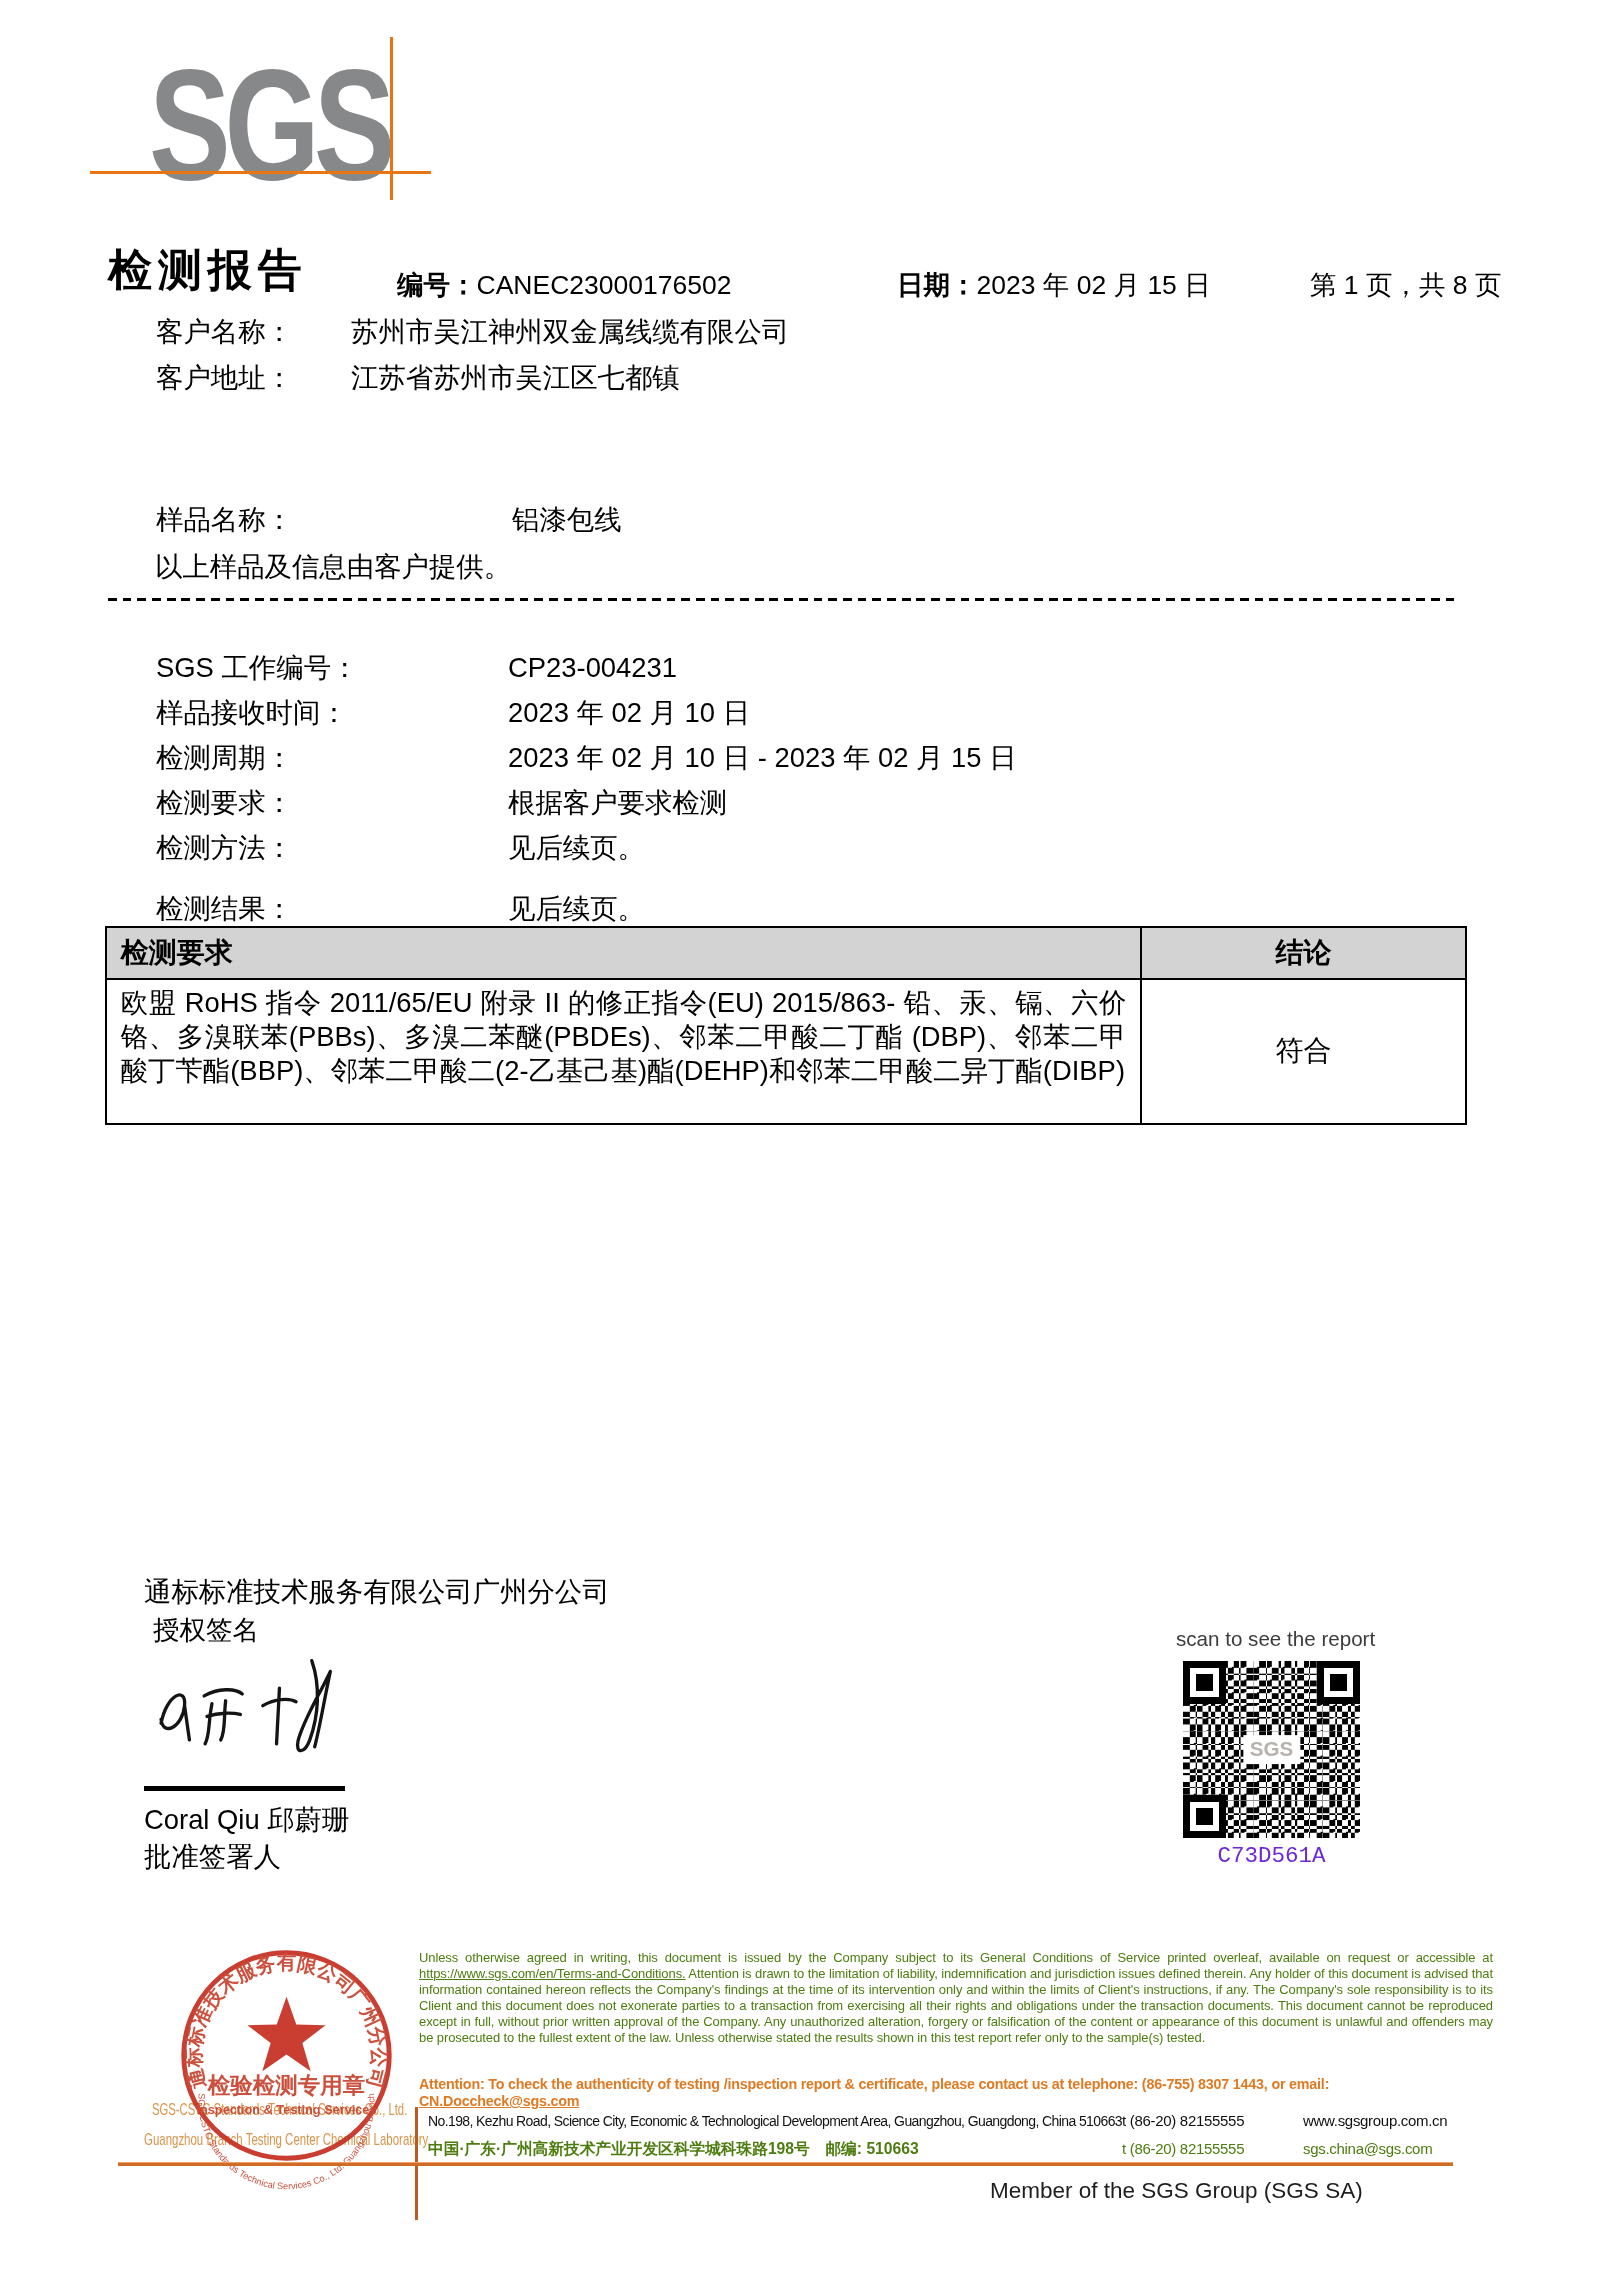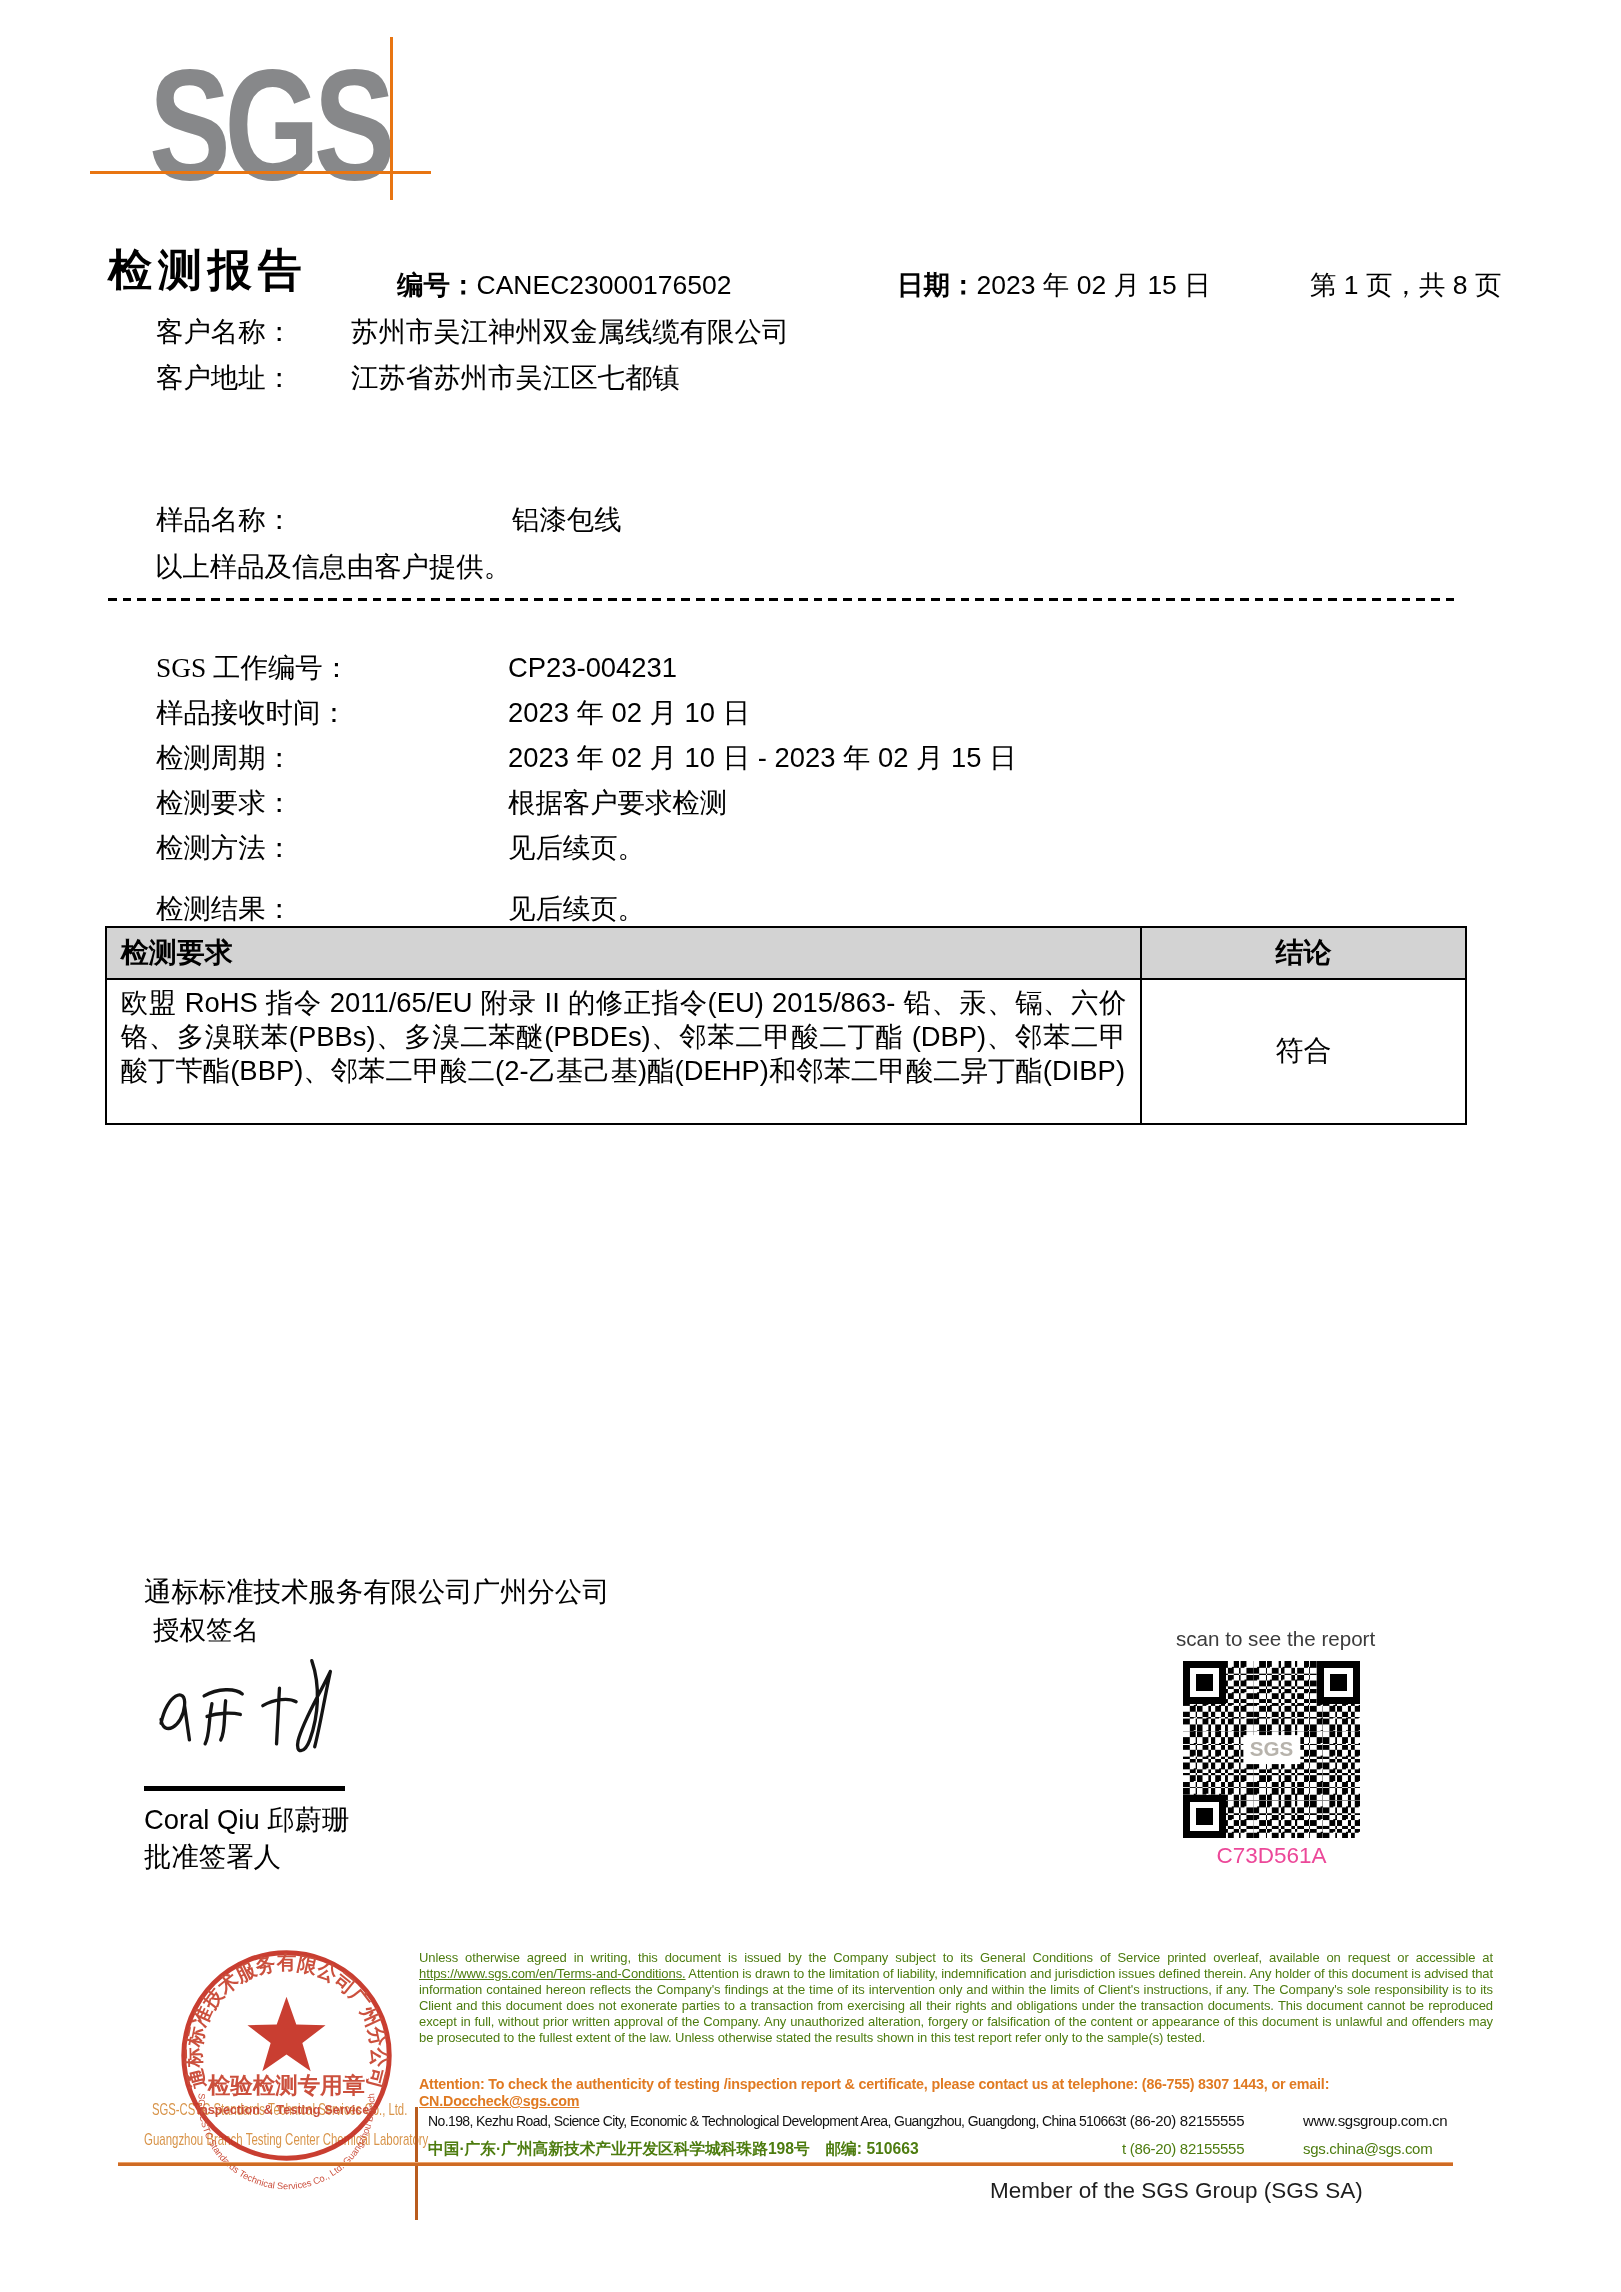--- a/index.html
+++ b/index.html
@@ -20,21 +20,21 @@
   .logo-hline { position:absolute; left:90px; top:171px; width:341px; height:2.9px; background:#e87511; }
   .logo-vline { position:absolute; left:390px; top:37px; width:2.9px; height:163px; background:#e87511; }
 
   
   .report-title { position:absolute; left:108px; top:241px; font-size:44px; font-weight:700; letter-spacing:5.9px; }
   .hgroup { position:absolute; top:267px; font-size:26.5px; white-space:nowrap; }
   .h-label { font-weight:700; }
 
   
   .kv { position:absolute; left:156px; font-size:27.4px; white-space:nowrap; }
-  .kv .lab { display:inline-block;font-family:Liberation Serif, serif; }
+  .kv .lab { display:inline-block; }
   .kv.client .lab { width:195px; }
   .kv.sample .lab { width:356px; }
   .kv.detail .lab { width:352px; }
   .note-line { position:absolute; left:155px; font-size:27.4px; }
 
   .dashed-sep { position:absolute; left:108px; top:598px; width:1351px; height:2.9px;
     background:repeating-linear-gradient(90deg,#000 0 8.8px,transparent 8.8px 14.7px); }
 
   
   .result-table { position:absolute; left:105px; top:926px; width:1362px; border:2.9px solid #000; }
@@ -65,21 +65,21 @@
     background-size:12.7px 12.7px, 28px 28px;
     background-blend-mode:difference;
   }
   .qr-marker { position:absolute; width:43px; height:43px; border:7.8px solid #000; background:#fff; }
   .qr-marker::after { content:""; position:absolute; inset:5.9px; background:#000; }
   .qr-m-tl { left:6.9px; top:6.9px; }
   .qr-m-tr { right:6.9px; top:6.9px; }
   .qr-m-bl { left:6.9px; bottom:6.9px; }
   .qr-center { position:absolute; left:50%; top:50%; transform:translate(-50%,-50%);
     background:#fff; padding:2.9px 6.9px; font-size:20.6px; font-weight:700; color:#b7b3ac; }
-  .qr-id { position:absolute; left:1176px; top:1843px; width:191px; text-align:center; font-size:22.5px; color:#ec4899; }
+  .qr-id { position:absolute; left:1176px; top:1843px; width:191px; text-align:center; font-size:22.5px; color:#6d28d9;font-family:Liberation Mono, monospace; }
 
   
   .legal { position:absolute; left:419px; top:1950px; width:1074px;
     font-size:13px; line-height:16px; letter-spacing:-0.1px; text-align:justify; color:#4d7c0f; }
   .legal .lnk { text-decoration:underline; }
   .attention { position:absolute; left:419px; top:2076px; width:1074px;
     font-size:14.3px; line-height:17px; font-weight:700; color:#e07a22; letter-spacing:-0.2px; }
   .attention .lnk { text-decoration:underline; }
 
   .addr-vline { position:absolute; left:415px; top:2107px; width:2.9px; height:113px; background:#b95c1e; }

